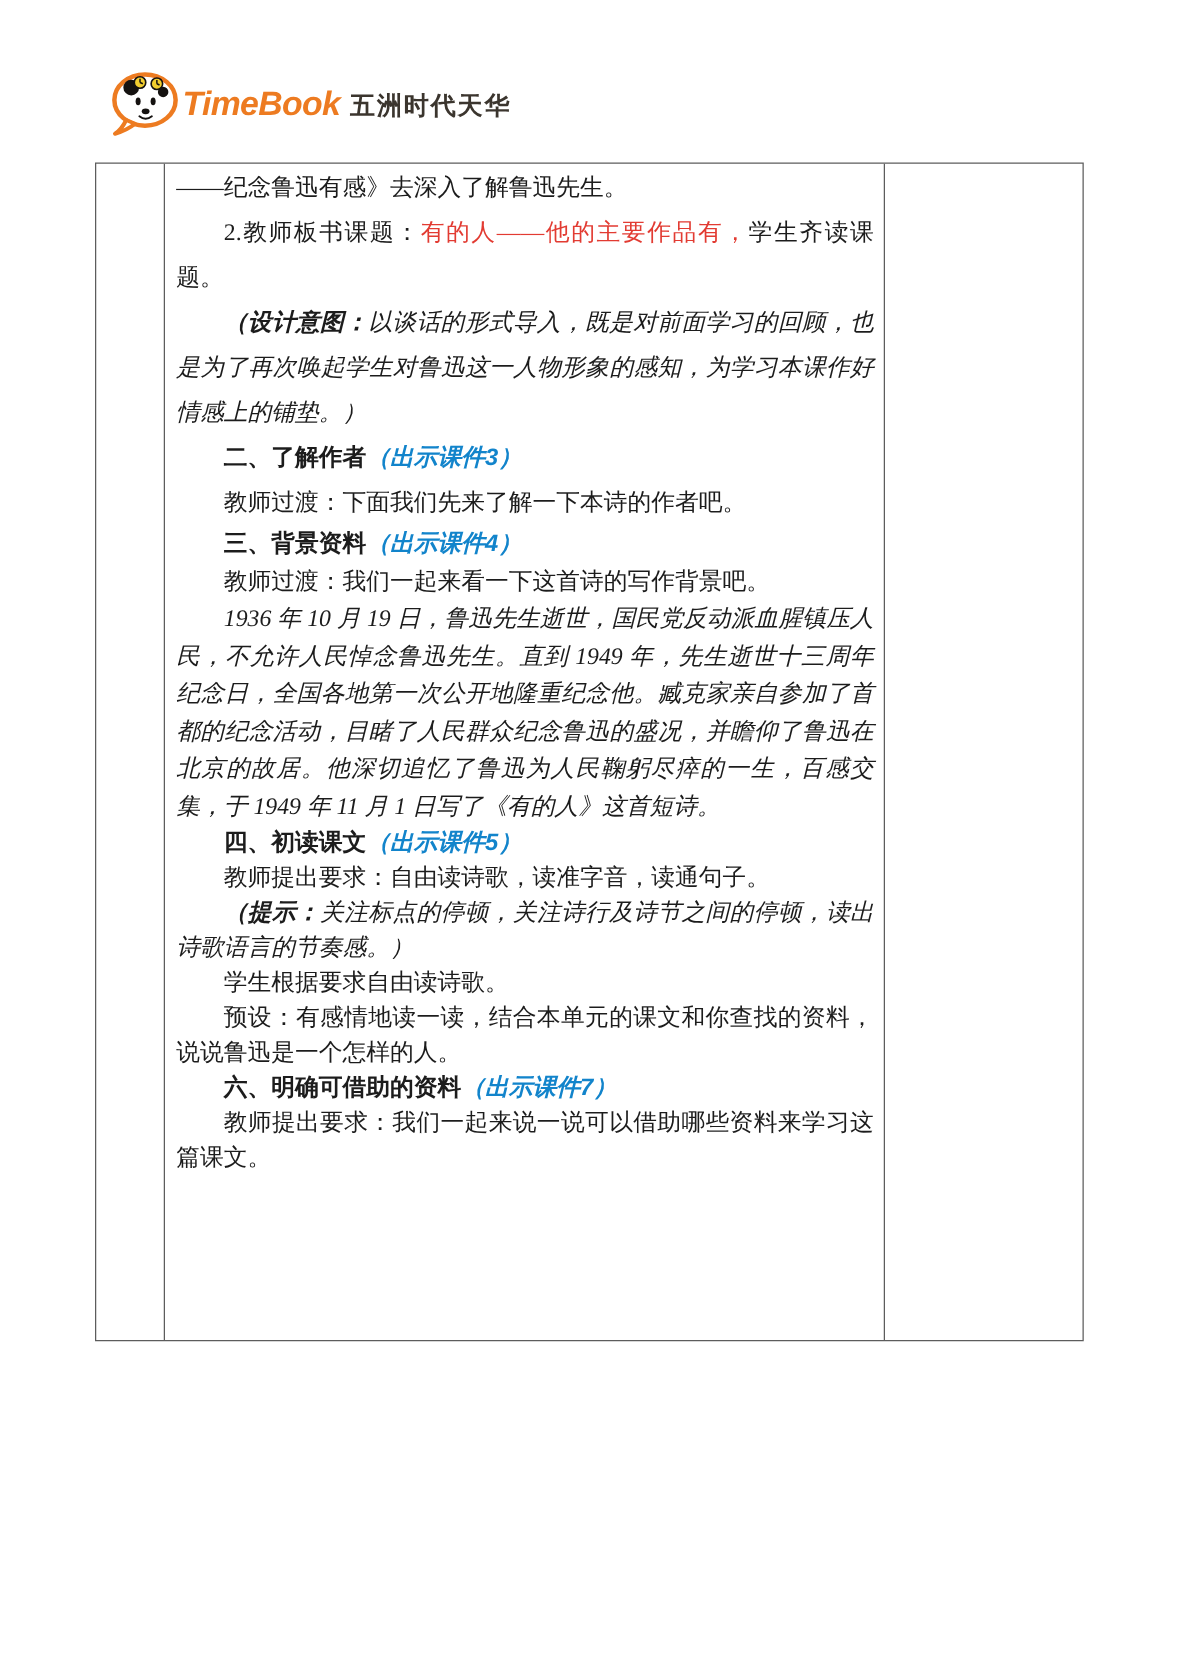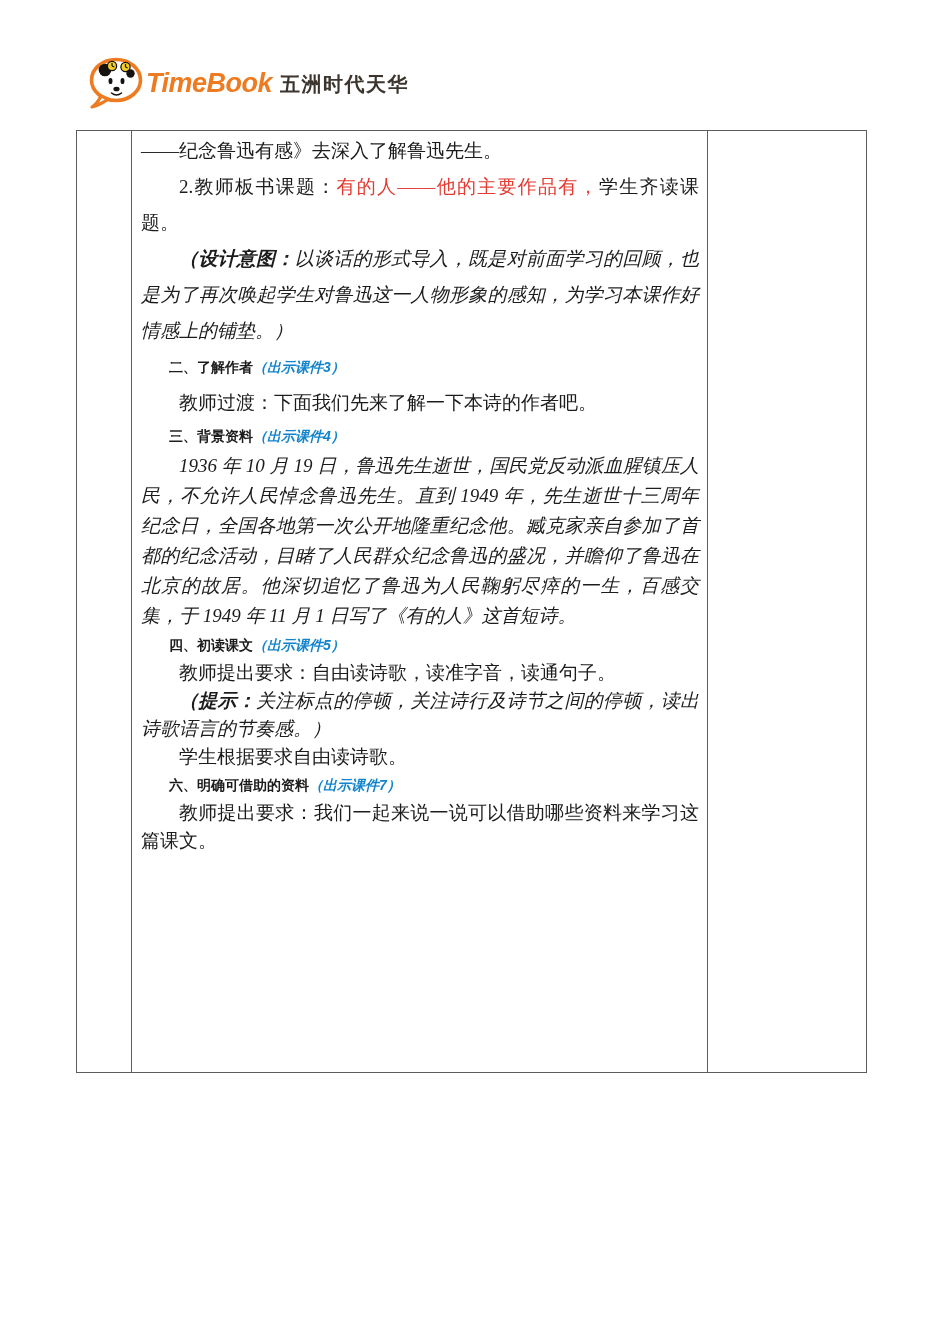--- a/index.html
+++ b/index.html
@@ -31,21 +31,21 @@
   .cell-main{padding:2px 8px 0 9px;overflow:hidden;}
 
   
   .para{font-size:19px;text-align:justify;text-indent:2em;}
   .noindent{text-indent:0;}
   .lh36{line-height:36px;}
   .lh30{line-height:30px;}
   .lh28{line-height:28px;}
   .kaiti{font-style:italic;}
   .kaiti b{}
-  .head{font-family:"Liberation Sans",sans-serif;font-weight:bold;font-size:14px;
+  .head{font-family:"Liberation Sans",sans-serif;font-weight:bold;font-size:19px;
         text-indent:2em;text-align:left;}
   .note{color:var(--note-blue);font-style:italic;}
   .red{color:var(--highlight-red);}
 </style>
 </head>
 <body>
 
 <div class="logo-header">
   <svg class="logo-mark" viewBox="0 0 56 52">
     <ellipse cx="28" cy="23" rx="24.5" ry="20.5" fill="#ffffff" stroke="#ED7B21" stroke-width="3.6"></ellipse>
@@ -79,33 +79,35 @@
 
     <p class="para kaiti lh36"><b>（设计意图：</b><span>以谈话的形式导入，既是对前面学习的回顾，也是为了再次唤起学生对鲁迅这一人物形象的感知，为学习本课作好情感上的铺垫。）</span></p>
 
     <p class="head lh36"><span>二、了解作者</span><span class="note">（出示课件3）</span></p>
 
     <p class="para lh36">教师过渡：下面我们先来了解一下本诗的作者吧。</p>
 
 
     <p class="head lh30"><span>三、背景资料</span><span class="note">（出示课件4）</span></p>
 
+    <p class="para lh30">教师过渡：我们一起来看一下这首诗的写作背景吧。</p>
 
     <p class="para kaiti lh30">1936 年 10 月 19 日，鲁迅先生逝世，国民党反动派血腥镇压人民，不允许人民悼念鲁迅先生。直到 1949 年，先生逝世十三周年纪念日，全国各地第一次公开地隆重纪念他。臧克家亲自参加了首都的纪念活动，目睹了人民群众纪念鲁迅的盛况，并瞻仰了鲁迅在北京的故居。他深切追忆了鲁迅为人民鞠躬尽瘁的一生，百感交集，于 1949 年 11 月 1 日写了《有的人》这首短诗。</p>
 
     <p class="head lh28"><span>四、初读课文</span><span class="note">（出示课件5）</span></p>
 
     <p class="para lh28">教师提出要求：自由读诗歌，读准字音，读通句子。</p>
 
     <p class="para kaiti lh28"><b>（提示：</b><span>关注标点的停顿，关注诗行及诗节之间的停顿，读出诗歌语言的节奏感。）</span></p>
 
     <p class="para lh28">学生根据要求自由读诗歌。</p>
 
 
 
+    <p class="para lh28">预设：有感情地读一读，结合本单元的课文和你查找的资料，说说鲁迅是一个怎样的人。</p>
 
     <p class="head lh28"><span>六、明确可借助的资料</span><span class="note">（出示课件7）</span></p>
 
     <p class="para lh28">教师提出要求：我们一起来说一说可以借助哪些资料来学习这篇课文。</p>
 
   </div>
 
   <div class="cell"></div>
 
 </div>

